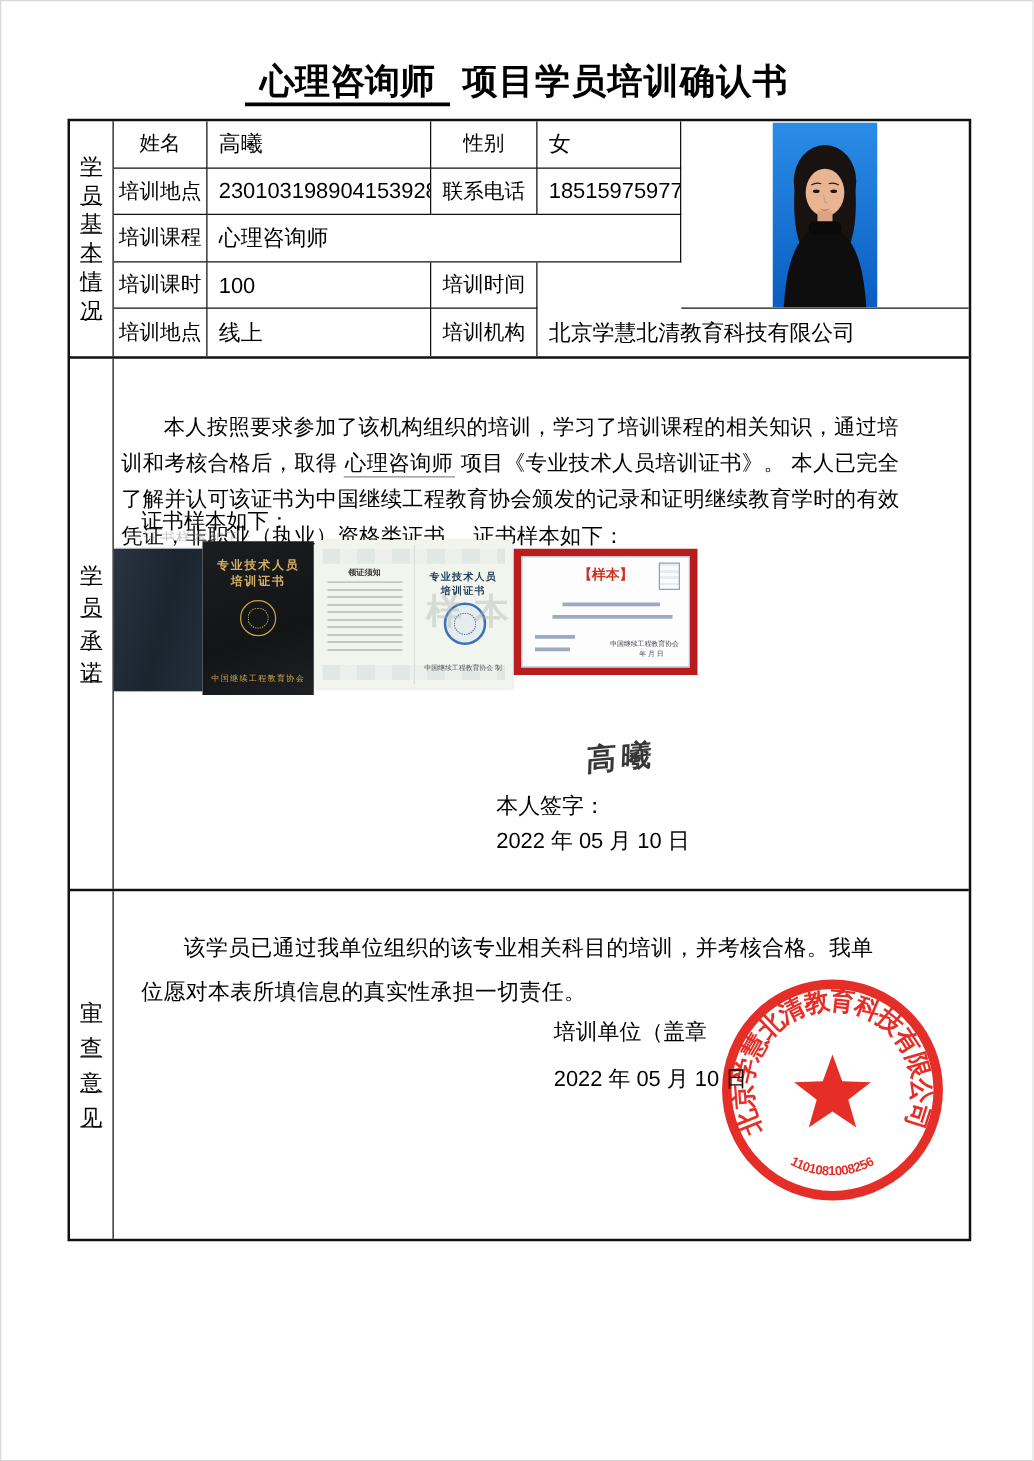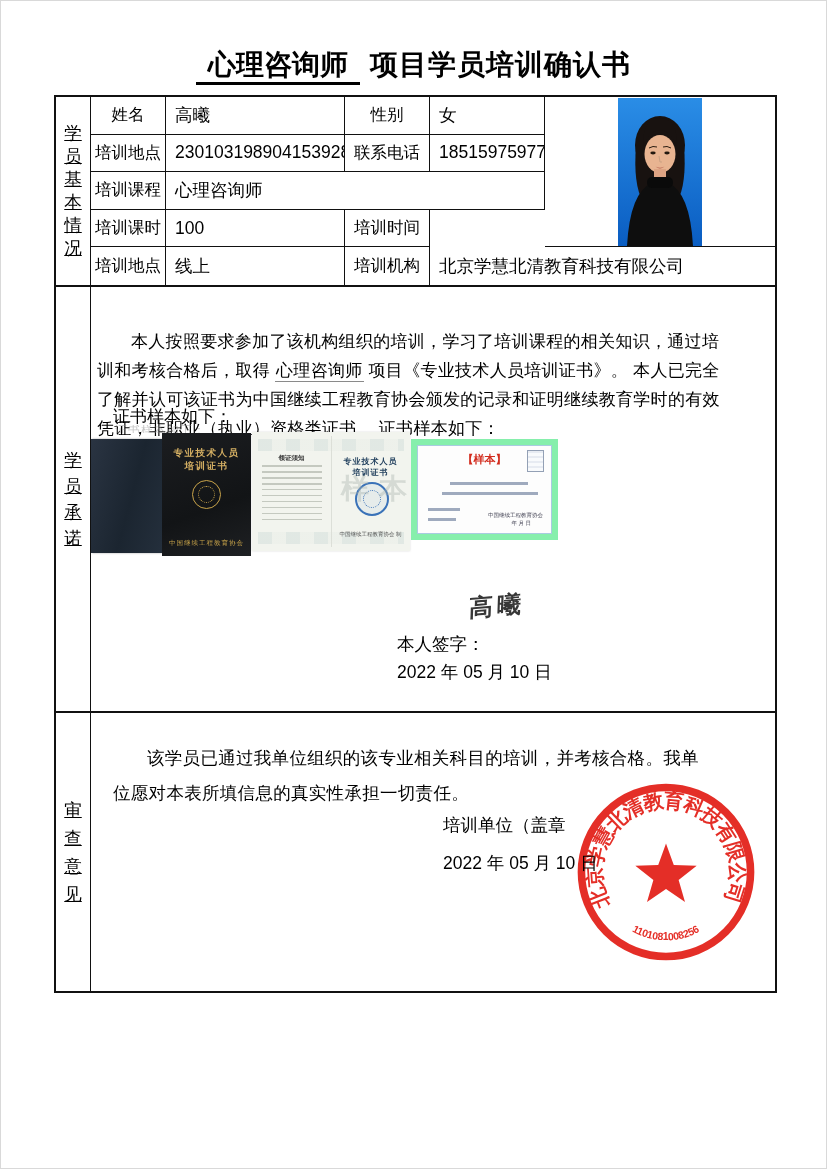--- a/index.html
+++ b/index.html
@@ -60,21 +60,21 @@
   .notice-lines{position:absolute;left:10px;top:33px;width:60px;height:58px;
                 background:repeating-linear-gradient(#b9beb4 0 1.5px,transparent 1.5px 6px);opacity:.8;}
   .pr-t{position:absolute;left:79px;width:79px;text-align:center;color:#22405e;font-weight:bold;letter-spacing:1px;}
   .pr-t1{top:24px;font-size:8px;} .pr-t2{top:35px;font-size:8px;}
   .blue-seal{position:absolute;left:103px;top:50px;width:30px;height:30px;border:2px solid #3a72b8;border-radius:50%;
              display:flex;align-items:center;justify-content:center;background:rgba(58,114,184,.06);}
   .blue-seal i{display:block;width:16px;height:16px;border:1px dotted #3a72b8;border-radius:50%;}
   .pr-org{position:absolute;left:79px;bottom:13px;width:79px;text-align:center;font-size:5.5px;color:#555;}
   .wm{position:absolute;left:0;top:38px;width:100%;text-align:center;font-size:28px;letter-spacing:10px;
       color:#aab4ae;opacity:.4;font-weight:bold;pointer-events:none;padding-left:48px;}
-  .cert-sample{left:320px;top:8px;width:147px;height:101px;background:#86efac;padding:6px;box-sizing:border-box;}
+  .cert-sample{left:320px;top:8px;width:147px;height:101px;background:#b91c1c;padding:6px;box-sizing:border-box;}
   .cs-inner{position:relative;width:100%;height:100%;background:#fdfdfd;border:1px solid #a9cbe0;box-sizing:border-box;}
   .cs-tag{position:absolute;left:0;top:6px;width:100%;text-align:center;color:#d22c1e;font-weight:bold;font-size:11px;}
   .cs-photo{position:absolute;right:7px;top:4px;width:15px;height:20px;border:1px solid #93a0b5;
             background:repeating-linear-gradient(#e7ebf2 0 2px,#f8fafc 2px 5px);}
   .cs-bar{position:absolute;height:2.5px;background:#7f8ea8;opacity:.75;}
   .cs-org{position:absolute;right:8px;bottom:14px;font-size:5.5px;color:#445;}
   .cs-date{position:absolute;right:20px;bottom:6px;font-size:5.5px;color:#445;}
   .sig-name{position:absolute;left:378px;top:303px;font-size:24px;font-weight:600;color:#1c1c1c;
             transform:rotate(-5deg) skewX(-7deg);opacity:.88;letter-spacing:4px;}
   .sig-label{position:absolute;left:306px;top:345px;font-size:17.5px;}

